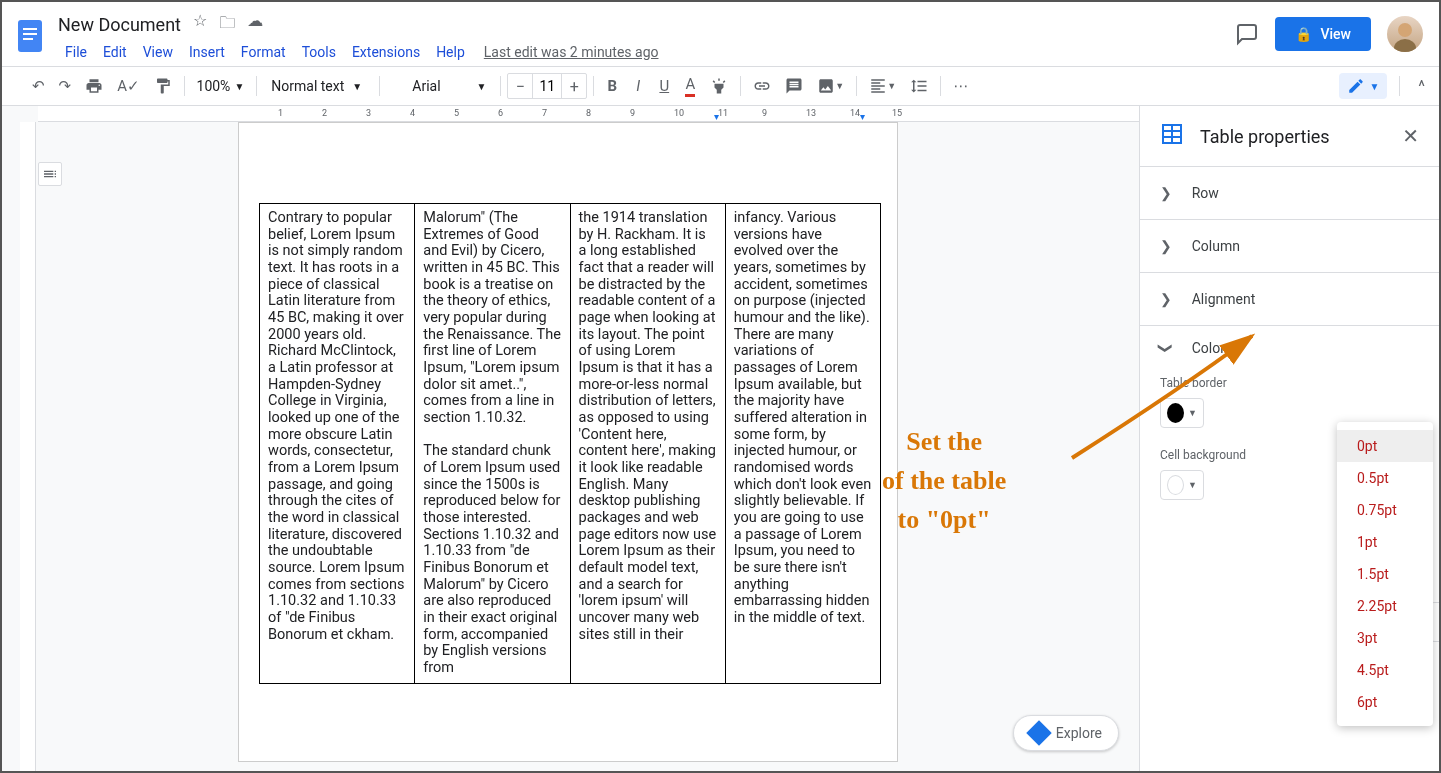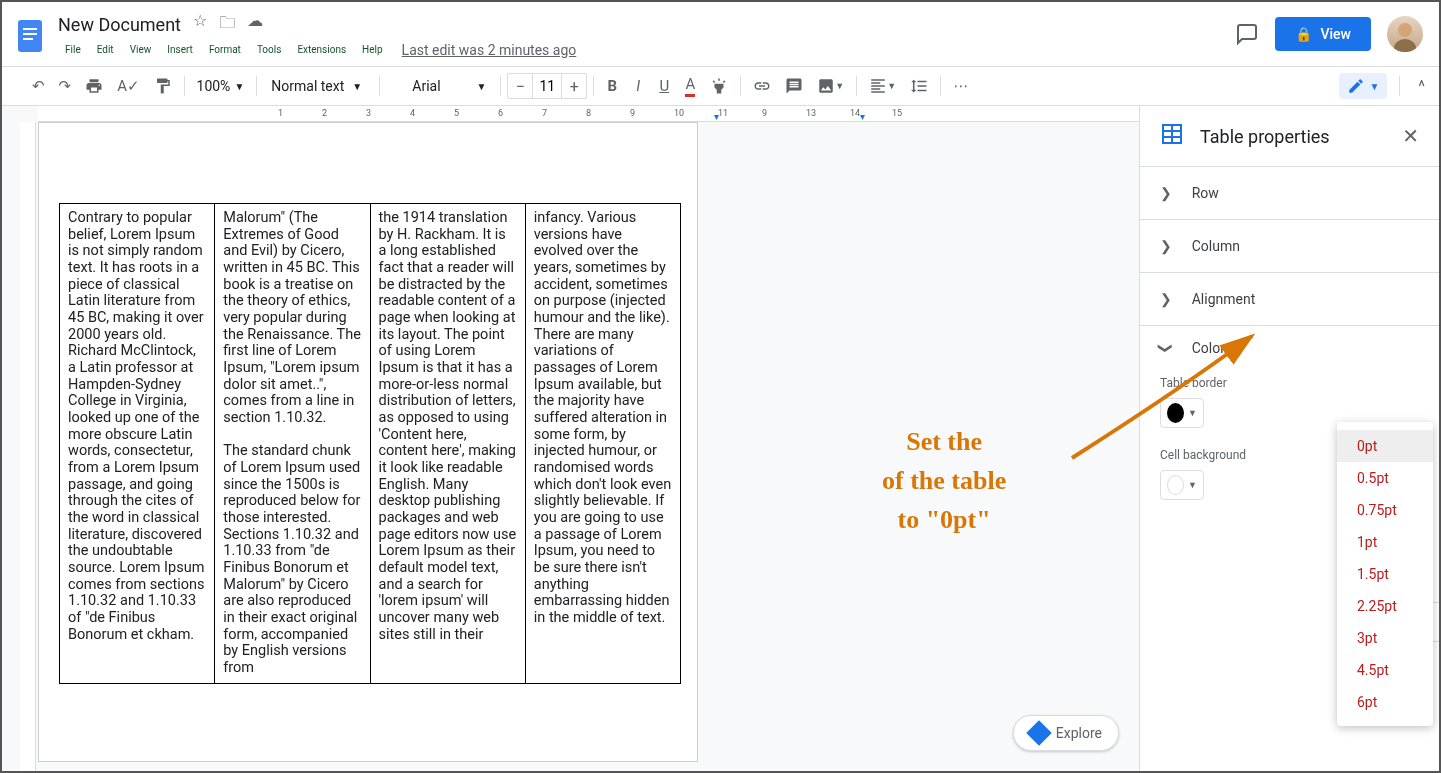--- a/index.html
+++ b/index.html
@@ -6,21 +6,21 @@
 body { font-family: Roboto, Arial, sans-serif; background: #fff; width: 1441px; height: 773px; overflow: hidden; position: relative; border: 2px solid #555; }
 .topbar { height: 64px; display: flex; align-items: flex-start; padding: 8px 16px 0 8px; }
 .logo { width: 40px; height: 40px; margin-top: 6px; margin-right: 8px; display: flex; align-items: center; justify-content: center; }
 .logo svg { width: 36px; height: 36px; }
 .title-area { flex: 1; display: flex; flex-direction: column; }
 .title-row { display: flex; align-items: center; gap: 12px; height: 28px; }
 .doc-title { font-size: 18px; color: #202124; }
 .title-icons { display: flex; gap: 12px; color: #5f6368; }
 .title-icons span { font-size: 16px; }
 .menubar { display: flex; gap: 2px; margin-top: 2px; align-items: center; }
-.menubar .menu { font-size: 10px; color: #14532d; padding: 4px 7px; cursor: pointer; }
+.menubar .menu { font-size: 14px; color: #1d4ed8; padding: 4px 7px; cursor: pointer; }
 .lastedit { color: #5f6368; text-decoration: underline; font-size: 14px; margin-left: 10px; }
 .top-right { display: flex; align-items: center; gap: 16px; margin-top: 6px; }
 .comment-icon { width: 24px; height: 24px; color: #5f6368; }
 .share-btn { background: #1a73e8; color: #fff; border-radius: 4px; padding: 9px 20px; font-size: 14px; font-weight: 500; display: flex; align-items: center; gap: 8px; }
 .avatar { width: 36px; height: 36px; border-radius: 50%; background: linear-gradient(#e8d5c4, #c4a584); overflow: hidden; display:flex;align-items:center;justify-content:center; }
 .toolbar { height: 40px; border-top: 1px solid #dadce0; border-bottom: 1px solid #dadce0; display: flex; align-items: center; padding: 0 8px 0 24px; gap: 2px; }
 .toolbar .tb { color: #5f6368; padding: 6px; min-width: 24px; text-align: center; font-size: 15px; display: flex; align-items: center; justify-content: center; }
 .toolbar .sep { width: 1px; height: 20px; background: #dadce0; margin: 0 4px; }
 .zoom { display: flex; align-items: center; gap: 4px; padding: 0 6px; font-size: 14px; color: #202124; }
 .style-sel { font-size: 14px; color: #202124; padding: 0 8px; display: flex; align-items: center; gap: 8px; min-width: 110px; }
@@ -33,21 +33,21 @@
 .collapse-up { color: #5f6368; padding: 6px; }
 
 .workspace { display: flex; height: calc(773px - 104px - 4px); }
 .editor { flex: 1; background: #f8f9fa; position: relative; overflow: hidden; }
 .hruler { height: 16px; background: #fff; border-bottom: 1px solid #dadce0; margin-left: 36px; position: relative; font-size: 9px; color: #5f6368; }
 .hruler .tick { position: absolute; top: 2px; }
 .hruler .indent { position: absolute; top: 5px; color:#1a73e8; font-size:10px; }
 .doc-area { position: relative; padding-left: 36px; }
 .vruler { position: absolute; left: 18px; top: 0; width: 16px; height: 700px; background: #fff; border-right: 1px solid #dadce0; }
 .outline-btn { position: absolute; left: 36px; top: 40px; width: 24px; height: 24px; background: #fff; border: 1px solid #dadce0; border-radius: 2px; display: flex; align-items: center; justify-content: center; color: #5f6368; }
-.page { background: #fff; width: 660px; margin-top: 0; border: 1px solid #ccc; padding: 80px 16px 40px 20px; min-height: 640px; position: relative; }
+.page { background: #fff; width: 660px; margin-left: 200px; margin-top: 0; border: 1px solid #ccc; padding: 80px 16px 40px 20px; min-height: 640px; position: relative; }
 .doc-table { border-collapse: collapse; width: 100%; font-size: 14.5px; color: #202124; line-height: 1.15; }
 .doc-table td { border: 1px solid #000; padding: 6px 8px; vertical-align: top; width: 25%; }
 
 .explore-btn { position: absolute; right: 20px; bottom: 20px; background: #fff; border: 1px solid #dadce0; border-radius: 20px; padding: 8px 16px; display: flex; align-items: center; gap: 8px; box-shadow: 0 1px 3px rgba(0,0,0,0.2); font-size: 14px; color: #5f6368; }
 .explore-btn .spark { width: 18px; height: 18px; background: #1a73e8; transform: rotate(45deg); }
 
 .sidepanel-handle { position: absolute; right: 0; top: 600px; width: 24px; height: 40px; background: #fff; border: 1px solid #dadce0; border-right: none; border-radius: 20px 0 0 20px; display: flex; align-items: center; justify-content: center; color: #5f6368; }
 
 .sidepanel { width: 300px; background: #fff; border-left: 1px solid #dadce0; display: flex; flex-direction: column; position: relative; }
 .sp-header { display: flex; align-items: center; padding: 16px 20px; gap: 16px; }

